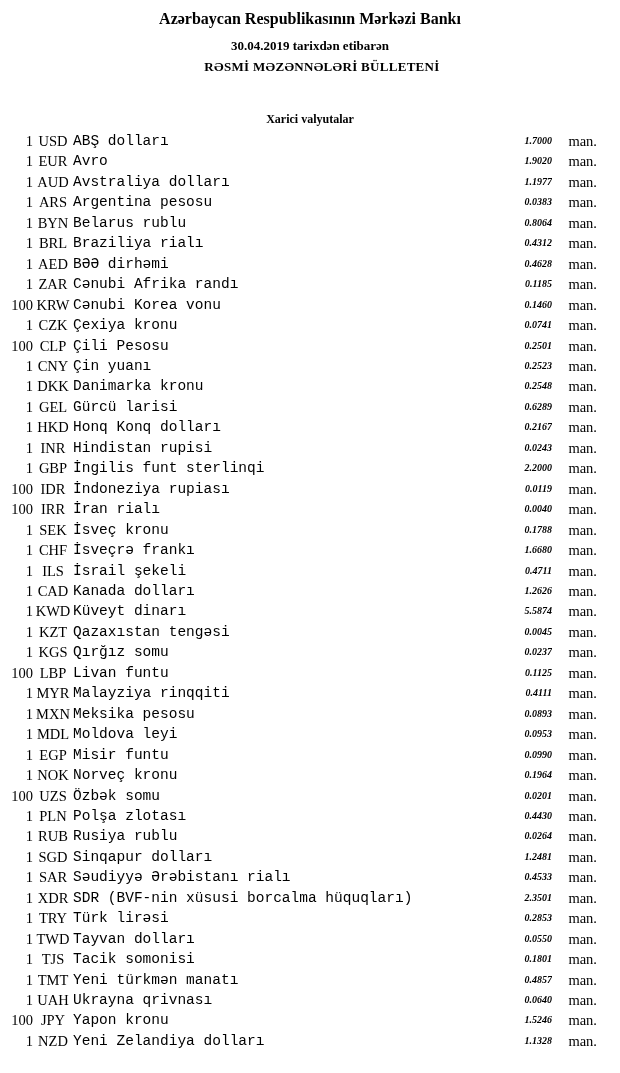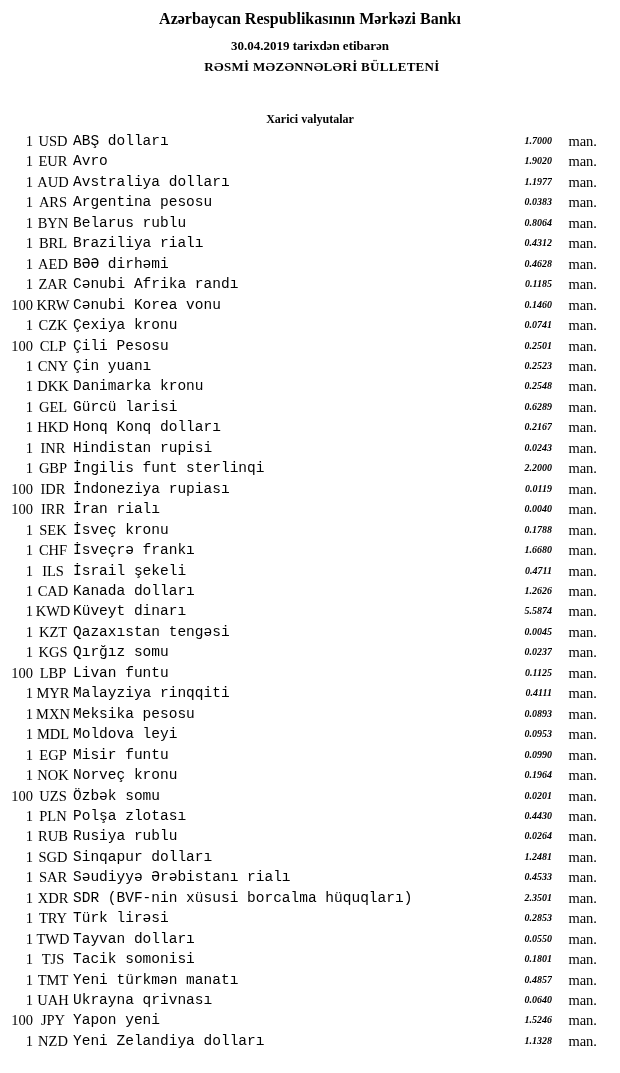--- a/index.html
+++ b/index.html
@@ -397,21 +397,21 @@
         <tr>
     <td class="qty">1</td>
     <td class="code">UAH</td>
     <td class="name">Ukrayna qrivnası</td>
     <td class="rate">0.0640</td>
     <td class="unit">man.</td>
   </tr>
         <tr>
     <td class="qty">100</td>
     <td class="code">JPY</td>
-    <td class="name">Yapon yeni</td>
+    <td class="name">Yapon kronu</td>
     <td class="rate">1.5246</td>
     <td class="unit">man.</td>
   </tr>
         <tr>
     <td class="qty">1</td>
     <td class="code">NZD</td>
     <td class="name">Yeni Zelandiya dolları</td>
     <td class="rate">1.1328</td>
     <td class="unit">man.</td>
   </tr>

